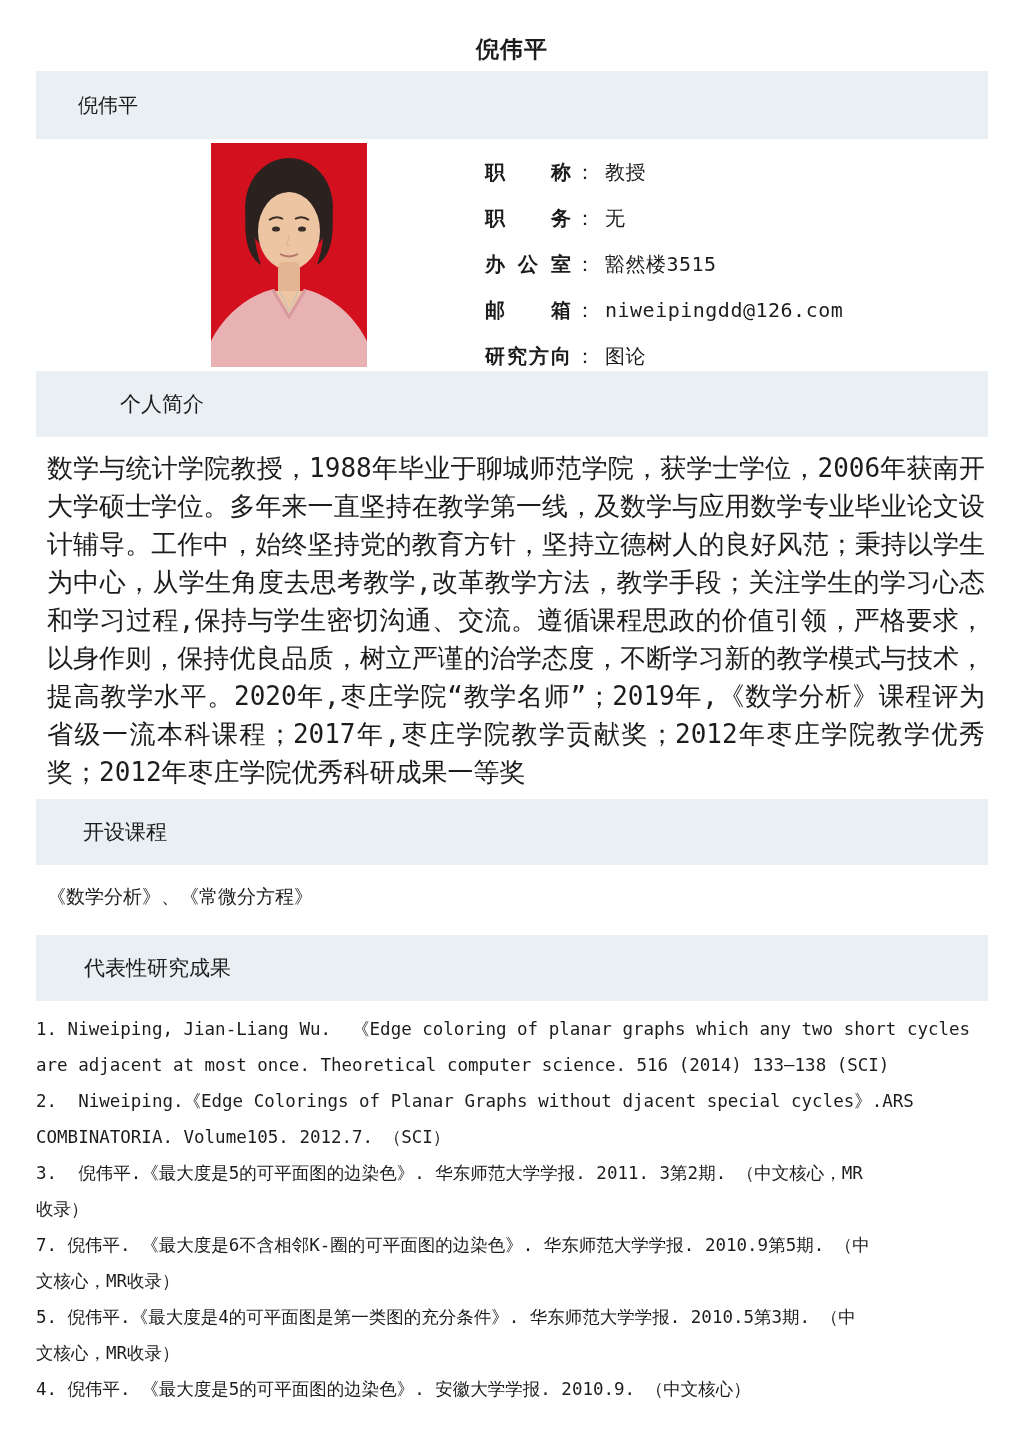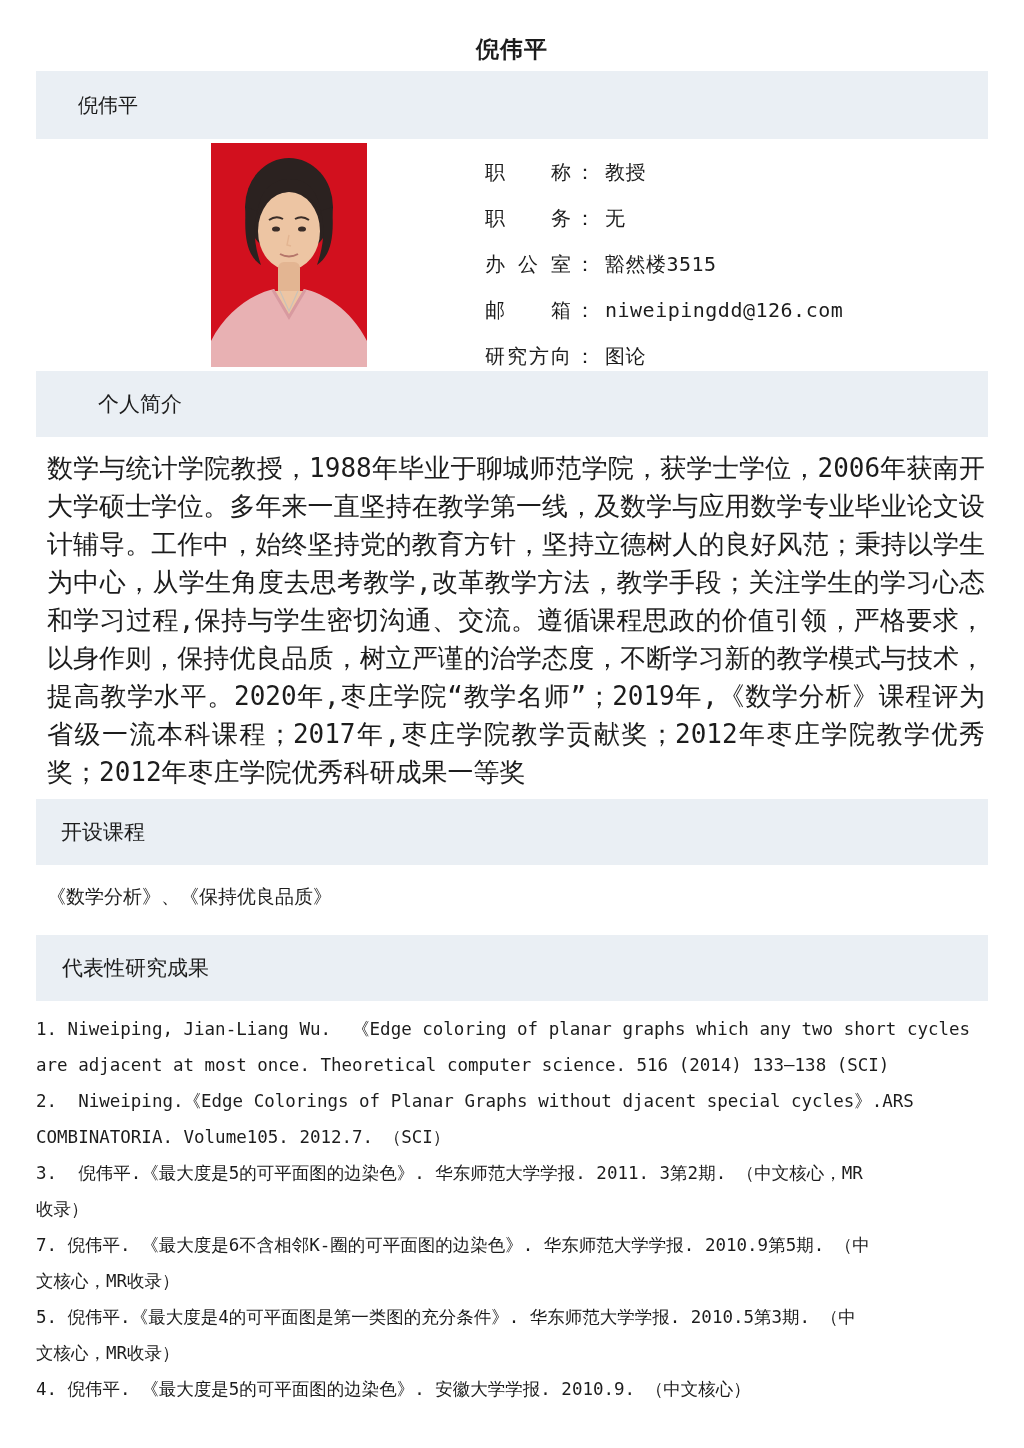--- a/index.html
+++ b/index.html
@@ -24,36 +24,37 @@
   }
   .bar{
     margin:0 36px;
     background:var(--bar_bg);
     height:68px;
     display:flex;align-items:center;
   }
   .name-bar{margin-top:6px;}
   .name-bar .bar-text{padding-left:42px;font-size:20px;}
   .section-bar{height:66px;font-size:21px;}
-  .section-bar .bar-text{font-weight:400;}
+  .section-bar .bar-text{font-weight:400;margin-left:22px;}
   #bio-bar .bar-text{padding-left:62px;}
   #courses-bar .bar-text{padding-left:25px;}
   #pubs-bar .bar-text{padding-left:26px;}
 
   .profile-row{position:relative;height:232px;}
   .photo{
     position:absolute;left:211px;top:4px;
     width:156px;height:224px;display:block;
   }
   .info{position:absolute;left:485px;top:10px;}
   .field{height:46px;display:flex;align-items:center;font-size:20px;}
   .field-label{
     display:inline-block;width:86px;
     text-align:justify;text-align-last:justify;
     white-space:nowrap;
+    font-weight:bold;
   }
   .field-sep{margin:0 10px 0 4px;}
   .field-value{letter-spacing:.5px;}
 
   .bio-text{
     margin:12px 39px 0 47px;
     font-size:26px;line-height:38px;
     text-align:justify;
   }
   #courses-bar{margin-top:8px;}
@@ -139,21 +140,21 @@
 </div>
 
 <div class="bar section-bar" id="bio-bar">
   <span class="bar-text">个人简介</span>
 </div>
 <p class="bio-text">数学与统计学院教授，1988年毕业于聊城师范学院，获学士学位，2006年获南开大学硕士学位。多年来一直坚持在教学第一线，及数学与应用数学专业毕业论文设计辅导。工作中，始终坚持党的教育方针，坚持立德树人的良好风范；秉持以学生为中心，从学生角度去思考教学,改革教学方法，教学手段；关注学生的学习心态和学习过程,保持与学生密切沟通、交流。遵循课程思政的价值引领，严格要求，以身作则，保持优良品质，树立严谨的治学态度，不断学习新的教学模式与技术，提高教学水平。2020年,枣庄学院“教学名师”；2019年,《数学分析》课程评为省级一流本科课程；2017年,枣庄学院教学贡献奖；2012年枣庄学院教学优秀奖；2012年枣庄学院优秀科研成果一等奖</p>
 
 <div class="bar section-bar" id="courses-bar">
   <span class="bar-text">开设课程</span>
 </div>
-<p class="courses-text">《数学分析》、《保持优良品质》</p>
+<p class="courses-text">《数学分析》、《常微分方程》</p>
 
 <div class="bar section-bar" id="pubs-bar">
   <span class="bar-text">代表性研究成果</span>
 </div>
 <div class="pubs">
   <p class="pub-item">1. Niweiping, Jian-Liang Wu.  《Edge coloring of planar graphs which any two short cycles
 are adjacent at most once. Theoretical computer science. 516 (2014) 133–138 (SCI)</p>
   <p class="pub-item">2.  Niweiping.《Edge Colorings of Planar Graphs without djacent special cycles》.ARS
 COMBINATORIA. Volume105. 2012.7. （SCI）</p>
   <p class="pub-item">3.  倪伟平.《最大度是5的可平面图的边染色》. 华东师范大学学报. 2011. 3第2期. （中文核心，MR

